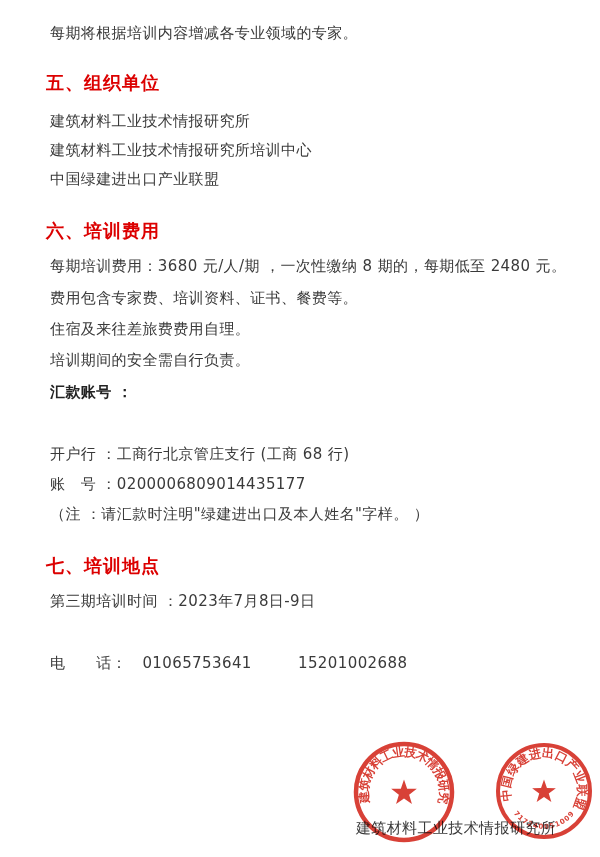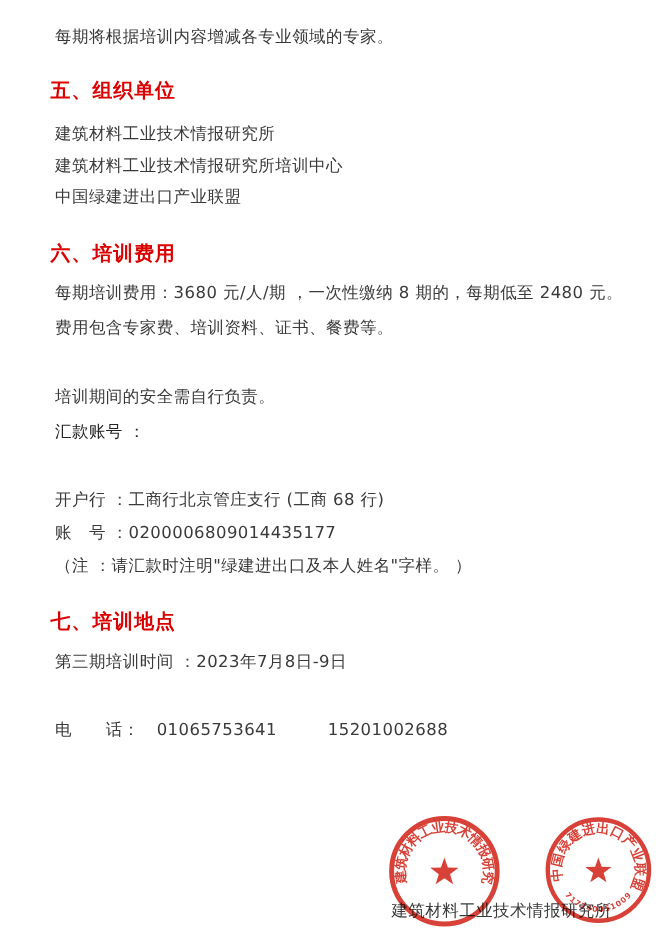--- a/index.html
+++ b/index.html
@@ -26,21 +26,21 @@
     position:absolute;
     left:30px;
     font-size:18px;
     line-height:22px;
     font-weight:bold;
     letter-spacing:1px;
     color:var(--heading-red,#dc0000);
     white-space:pre;
     margin-left:16px;
   }
-  .bold-label { font-weight:normal; color:#222222; }
+  .bold-label { font-weight:bold; color:#222222; }
   .signature {
     position:absolute;
     left:330px; top:763px; width:252px;
     text-align:center;
     font-size:15px;
     line-height:26px;
     letter-spacing:0.4px;
     color:#3a3a3a;
     white-space:pre;
   }
@@ -65,20 +65,21 @@
   <div class="line" style="top:23px">每期将根据培训内容增减各专业领域的专家。</div>
 
   <div class="heading" style="top:72px">五、组织单位</div>
   <div class="line" style="top:111px">建筑材料工业技术情报研究所</div>
   <div class="line" style="top:140px">建筑材料工业技术情报研究所培训中心</div>
   <div class="line" style="top:169px">中国绿建进出口产业联盟</div>
 
   <div class="heading" style="top:220px">六、培训费用</div>
   <div class="line" style="top:256px">每期培训费用：3680 元/人/期 ，一次性缴纳 8 期的，每期低至 2480 元。</div>
   <div class="line" style="top:288px">费用包含专家费、培训资料、证书、餐费等。</div>
+  <div class="line" style="top:319px">住宿及来往差旅费费用自理。</div>
   <div class="line" style="top:350px">培训期间的安全需自行负责。</div>
 
   <div class="line bold-label" style="top:382px">汇款账号 ：</div>
   <div class="line" style="top:444px">开户行 ：工商行北京管庄支行 (工商 68 行)</div>
   <div class="line" style="top:474px">账　号 ：0200006809014435177</div>
   <div class="line" style="top:504px">（注 ：请汇款时注明"绿建进出口及本人姓名"字样。 ）</div>
 
   <div class="heading" style="top:555px">七、培训地点</div>
   <div class="line" style="top:591px">第三期培训时间 ：2023年7月8日-9日</div>
   <div class="line" style="top:653px">电　　话：　01065753641　　　15201002688</div>

